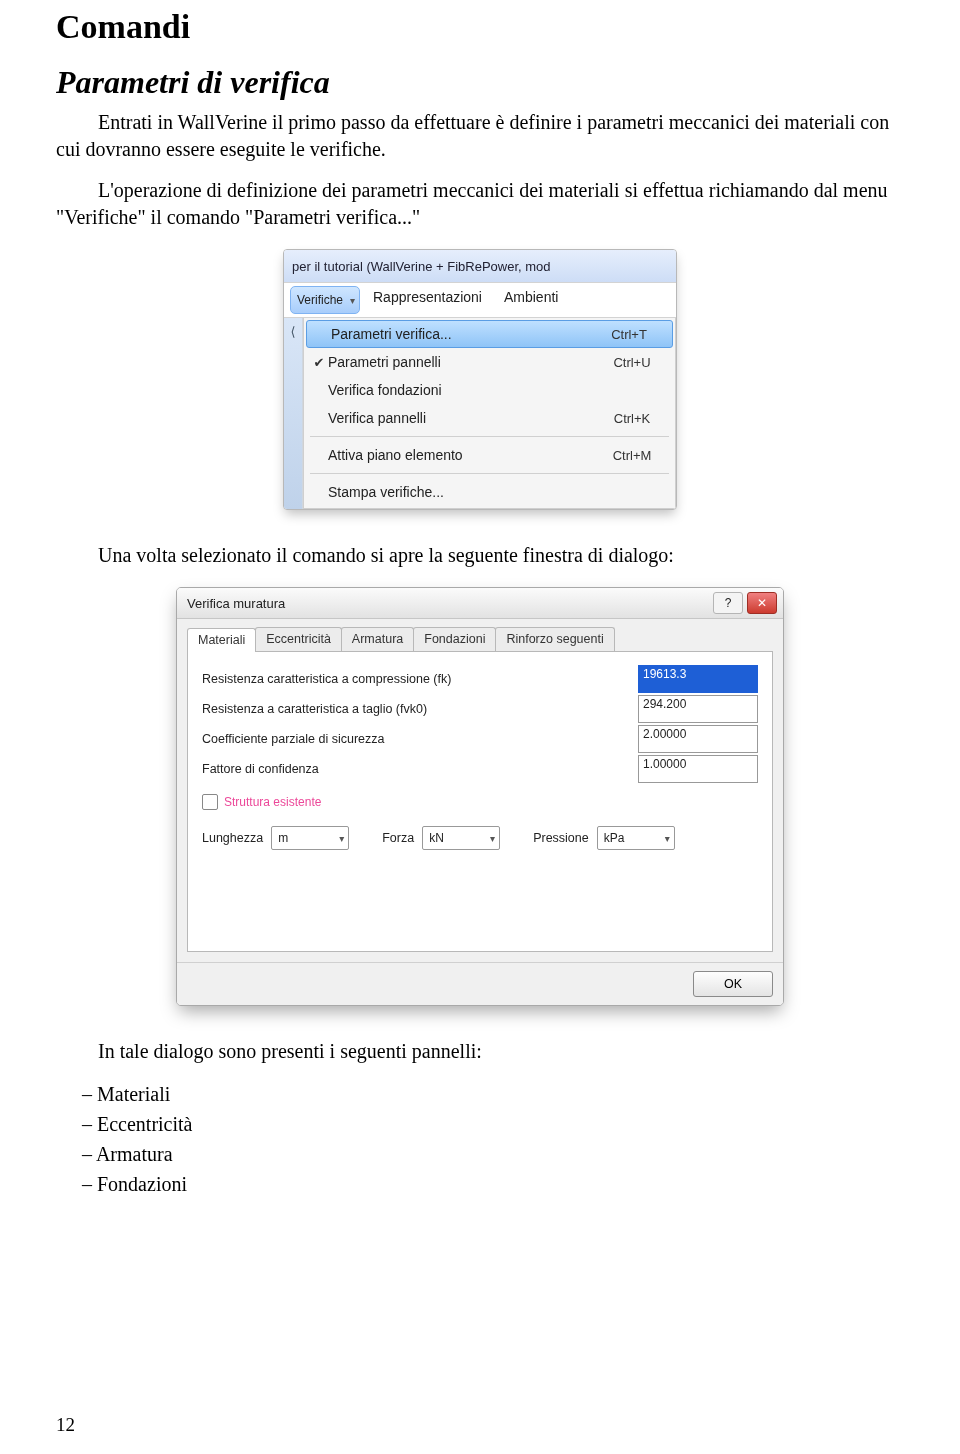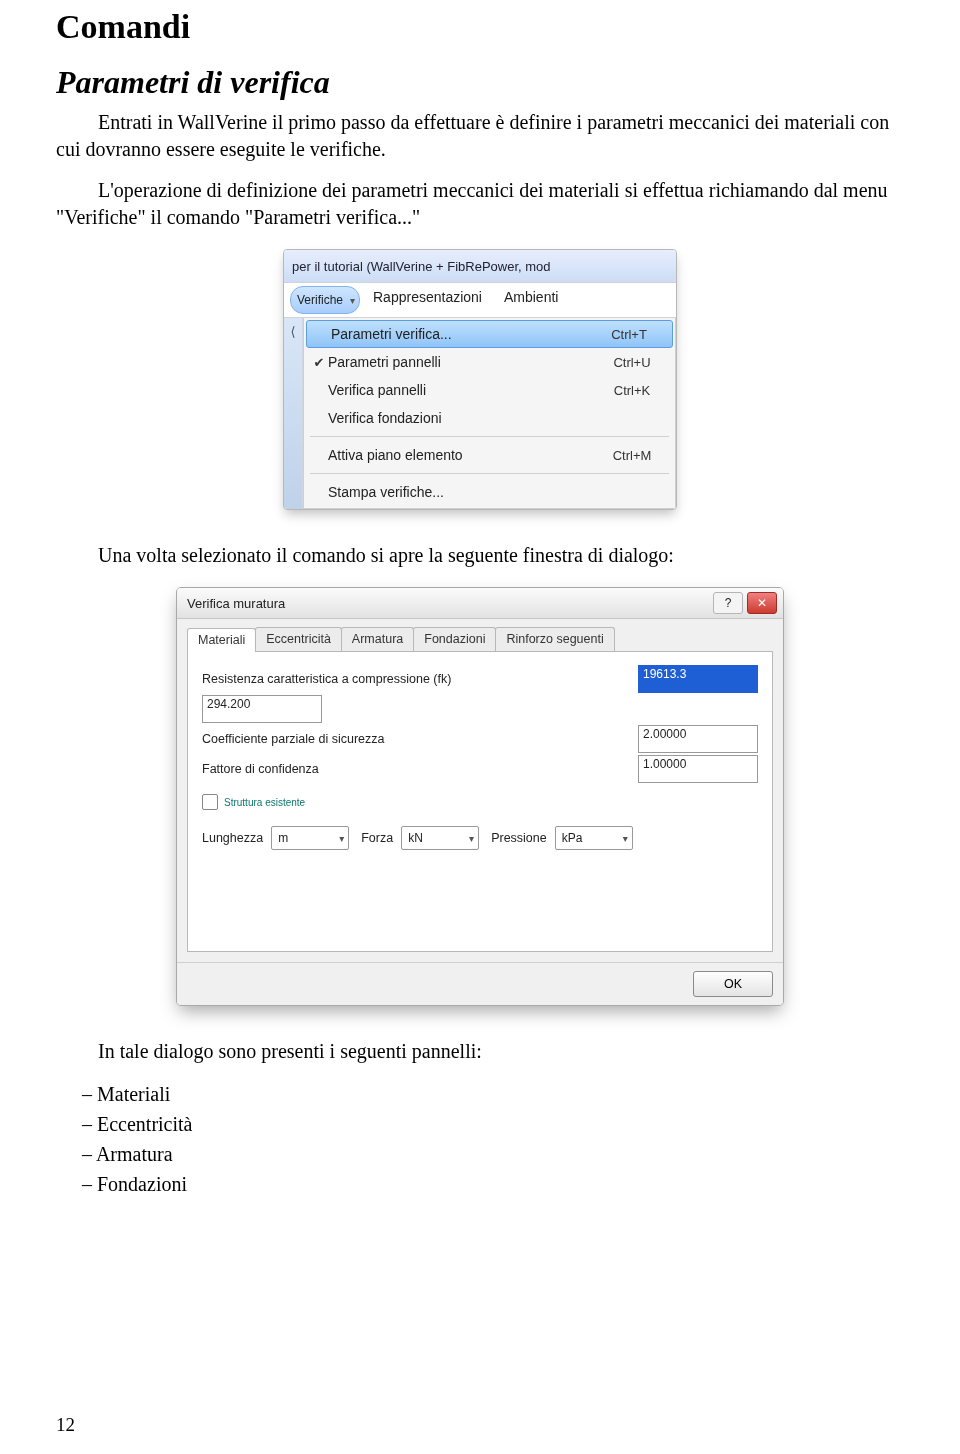--- a/index.html
+++ b/index.html
@@ -6,21 +6,21 @@
   .page{width:960px;min-height:1454px;margin:0 auto;padding:8px 56px 20px 56px;box-sizing:border-box;position:relative}
   .h1{font-size:34px;font-weight:bold;margin:0 0 18px 0}
   .h2{font-size:32px;font-style:italic;font-weight:bold;margin:0 0 8px 0}
   .body-text{font-size:20px;line-height:1.35;margin:0 0 14px 0}
   .indent{text-indent:42px}
   .fig-wrap{display:flex;justify-content:center;margin:18px 0 32px 0}
   
   .menu-shot{font-family:"Segoe UI",Tahoma,Arial,sans-serif;font-size:14px;color:#222;width:392px;border:1px solid #b8b8b8;border-radius:4px;box-shadow:0 6px 12px -2px rgba(0,0,0,0.25);overflow:hidden;background:#fff}
   .ms-titlebar{background:linear-gradient(#e6eefc,#cdddf6);height:32px;display:flex;align-items:center;padding:0 8px;font-size:13px;color:#223}
   .ms-toolbar{background:#fff;border-top:1px solid #d3d3d3;border-bottom:1px solid #d3d3d3;display:flex;gap:6px;padding:3px 6px;font-size:14px}
-  .ms-toolbar .ms-tool{padding:2px 8px 2px 6px;border:1px solid transparent;border-radius:13px;white-space:nowrap}
+  .ms-toolbar .ms-tool{padding:2px 8px 2px 6px;border:1px solid transparent;border-radius:5px;white-space:nowrap}
   .ms-toolbar .ms-tool.sel{background:linear-gradient(#cfe6ff,#a8cdfb);border:1px solid #7fb3f2}
   .ms-body{display:flex}
   .ms-leftbar{width:18px;background:linear-gradient(#d9e6f7,#bfd2ea);border-right:1px solid #cfd6df;display:flex;flex-direction:column;align-items:center;padding-top:6px;color:#456;font-size:13px}
   .ms-menu{flex:1;background:#f5f5f5;border:1px solid #cfcfcf;border-top:none;padding:2px 0}
   .ms-item{display:flex;align-items:center;height:28px;padding:0 8px 0 6px;white-space:nowrap}
   .ms-item .chk{width:18px;color:#333;font-size:13px;text-align:center}
   .ms-item .lbl{flex:1;font-size:14px}
   .ms-item .sc{width:70px;text-align:center;font-size:13px;color:#333}
   .ms-item.hl{background:linear-gradient(#bfe0ff,#8fc4f7);border:1px solid #5a9de4;border-radius:3px;margin:0 2px;height:26px}
   .ms-sep{height:0;border-top:1px solid #d0d0d0;margin:4px 6px}
@@ -32,23 +32,23 @@
   .tb-btn.red{background:linear-gradient(#f08080,#cc3b2f);color:#fff;border-color:#9e2e25}
   .dlg-body{padding:8px 10px 10px 10px}
   .tabs{display:flex;border-bottom:1px solid #b8b8b8;font-size:12.5px}
   .tab{padding:4px 10px 5px;border:1px solid #b8b8b8;border-bottom:none;background:#ececec;border-top-left-radius:3px;border-top-right-radius:3px;margin-right:-1px;color:#333}
   .tab.active{background:#fff;position:relative;top:1px}
   .tab-pane{background:#fff;border:1px solid #b8b8b8;border-top:none;padding:14px 14px 10px 14px;min-height:300px;box-sizing:border-box}
   .frow{display:flex;align-items:center;height:26px;margin-bottom:4px;font-size:12.5px;color:#222}
   .frow .flab{flex:1}
   .frow .fval{width:120px;height:28px;border:1px solid #999;background:#fff;font-size:12px;padding:1px 4px;box-sizing:border-box}
   .frow .fval.hl{background:#1e5fd6;color:#fff;border-color:#1e5fd6}
-  .chk-row{display:flex;align-items:center;margin:12px 0 16px 0;font-size:10px;color:#0f766e}
+  .chk-row{display:flex;align-items:center;margin:12px 0 16px 0;font-size:12px;color:#ec4899}
   .chk-box{width:14px;height:14px;border:1px solid #888;border-radius:2px;background:#fff;margin-right:6px}
-  .urow{display:flex;gap:12px;font-size:12.5px;color:#222;align-items:center}
+  .urow{display:flex;gap:33px;font-size:12.5px;color:#222;align-items:center}
   .ucell{display:flex;align-items:center;gap:8px}
   .sel{height:22px;border:1px solid #999;background:#fff;font-size:12px;padding:0 16px 0 6px;display:flex;align-items:center;position:relative;min-width:54px;border-radius:2px}
   .sel:after{content:"▾";position:absolute;right:4px;font-size:10px;color:#555}
   .dlg-foot{display:flex;justify-content:flex-end;padding:8px 10px;background:#f0f0f0;border-top:1px solid #d0d0d0}
   .ok-btn{min-width:78px;height:24px;border:1px solid #8a8a8a;border-radius:3px;background:linear-gradient(#fefefe,#e4e4e4);font-size:12.5px;display:flex;align-items:center;justify-content:center}
   
   .dash-list{font-size:20px;line-height:1.5;margin:4px 0 0 26px;padding:0;list-style:none}
   .dash-list li:before{content:"–  "}
   .page-num{position:absolute;left:56px;bottom:18px;font-size:19px}
 </style>
@@ -83,27 +83,27 @@
             <span class="lbl">Parametri verifica...</span>
             <span class="sc">Ctrl+T</span>
           </div>
           <div class="ms-item">
             <span class="chk">✔</span>
             <span class="lbl">Parametri pannelli</span>
             <span class="sc">Ctrl+U</span>
           </div>
           <div class="ms-item">
             <span class="chk"></span>
-            <span class="lbl">Verifica pannelli</span>
-            <span class="sc">Ctrl+K</span>
+            <span class="lbl">Verifica fondazioni</span>
+            <span class="sc"></span>
           </div>
           <div class="ms-item">
             <span class="chk"></span>
-            <span class="lbl">Verifica fondazioni</span>
-            <span class="sc"></span>
+            <span class="lbl">Verifica pannelli</span>
+            <span class="sc">Ctrl+K</span>
           </div>
           <div class="ms-sep"></div>
           <div class="ms-item">
             <span class="chk"></span>
             <span class="lbl">Attiva piano elemento</span>
             <span class="sc">Ctrl+M</span>
           </div>
           <div class="ms-sep"></div>
           <div class="ms-item">
             <span class="chk"></span>
@@ -134,20 +134,21 @@
           <div class="tab">Armatura</div>
           <div class="tab">Fondazioni</div>
           <div class="tab">Rinforzo seguenti</div>
         </div>
         <div class="tab-pane">
           <div class="frow">
             <span class="flab">Resistenza caratteristica a compressione (fk)</span>
             <span class="fval hl">19613.3</span>
           </div>
           <div class="frow">
+            <span class="flab">Resistenza a caratteristica a taglio (fvk0)</span>
             <span class="fval">294.200</span>
           </div>
           <div class="frow">
             <span class="flab">Coefficiente parziale di sicurezza</span>
             <span class="fval">2.00000</span>
           </div>
           <div class="frow">
             <span class="flab">Fattore di confidenza</span>
             <span class="fval">1.00000</span>
           </div>

